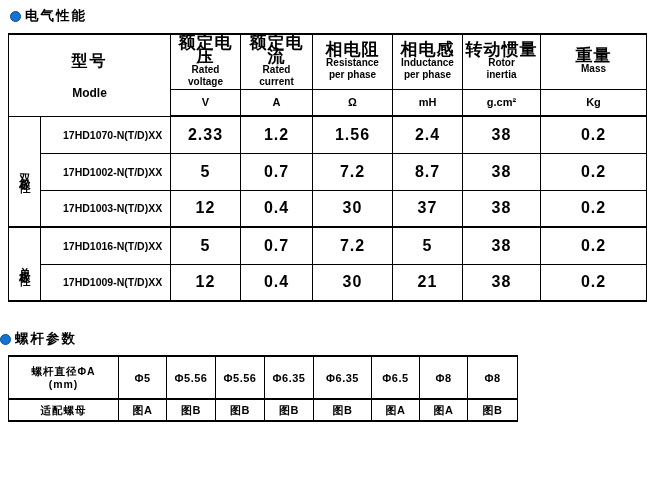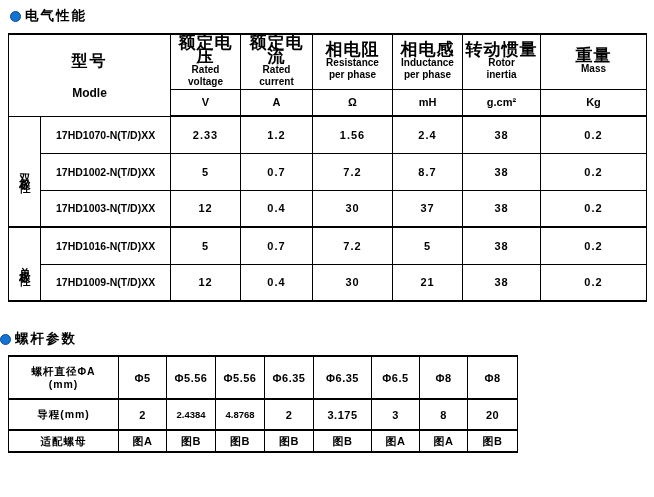--- a/index.html
+++ b/index.html
@@ -23,22 +23,22 @@
   th,td {
     border:1px solid #000; text-align:center; vertical-align:middle;
     font-weight:bold; padding:0; overflow:hidden; color:#000;
   }
   
   #t1 { left:8px; top:33px; width:638px;
         border-top:2px solid #000; border-bottom:2px solid #000; }
   #t1 .cn   { font-size:17px; letter-spacing:1px; white-space:pre-line; line-height:14px; }
   #t1 .en   { font-size:10px; letter-spacing:0;  white-space:pre-line; line-height:12px; }
   #t1 .unit { font-size:11px; }
-  #t1 td.num   { font-size:11px; letter-spacing:1px;margin-top:16px; }
-  #t1 td.model { font-size:10.5px; text-align:left; padding-left:15px; letter-spacing:0;margin-left:44px; }
+  #t1 td.num   { font-size:16px; letter-spacing:1px;margin-top:16px; }
+  #t1 td.model { font-size:10.5px; text-align:left; padding-left:22px; letter-spacing:0;margin-left:44px; }
   #t1 tr.units th { border-bottom:2px solid #000; }
   #t1 tr.sep  th, #t1 tr.sep td { border-top:2px solid #000; }
   .vwrap { display:flex; align-items:center; justify-content:center; height:100%; }
   .vtext { writing-mode:vertical-rl; text-orientation:upright;
            font-size:11px; letter-spacing:4px; font-weight:bold; }
   .model-hdr-cn { font-size:16px; letter-spacing:2px; margin-bottom:14px; }
   .model-hdr-en { font-size:12px; }
   
   #t2 { left:8px; top:355px; width:509px;
         border-top:2px solid #14b8a6; border-bottom:2px solid #000; }
@@ -196,31 +196,20 @@
 (mm)</th>
       <td>Φ5</td>
       <td>Φ5.56</td>
       <td>Φ5.56</td>
       <td>Φ6.35</td>
       <td>Φ6.35</td>
       <td>Φ6.5</td>
       <td>Φ8</td>
       <td>Φ8</td>
     </tr>
-    <tr style="height:31px">
-      <th class="rowlab">导程(mm)</th>
-      <td>2</td>
-      <td class="mid">2.4384</td>
-      <td class="mid">4.8768</td>
-      <td>2</td>
-      <td>3.175</td>
-      <td>3</td>
-      <td>8</td>
-      <td>20</td>
-    </tr>
     <tr style="height:22px">
       <th class="rowlab">适配螺母</th>
       <td>图A</td>
       <td>图B</td>
       <td>图B</td>
       <td>图B</td>
       <td>图B</td>
       <td>图A</td>
       <td>图A</td>
       <td>图B</td>

